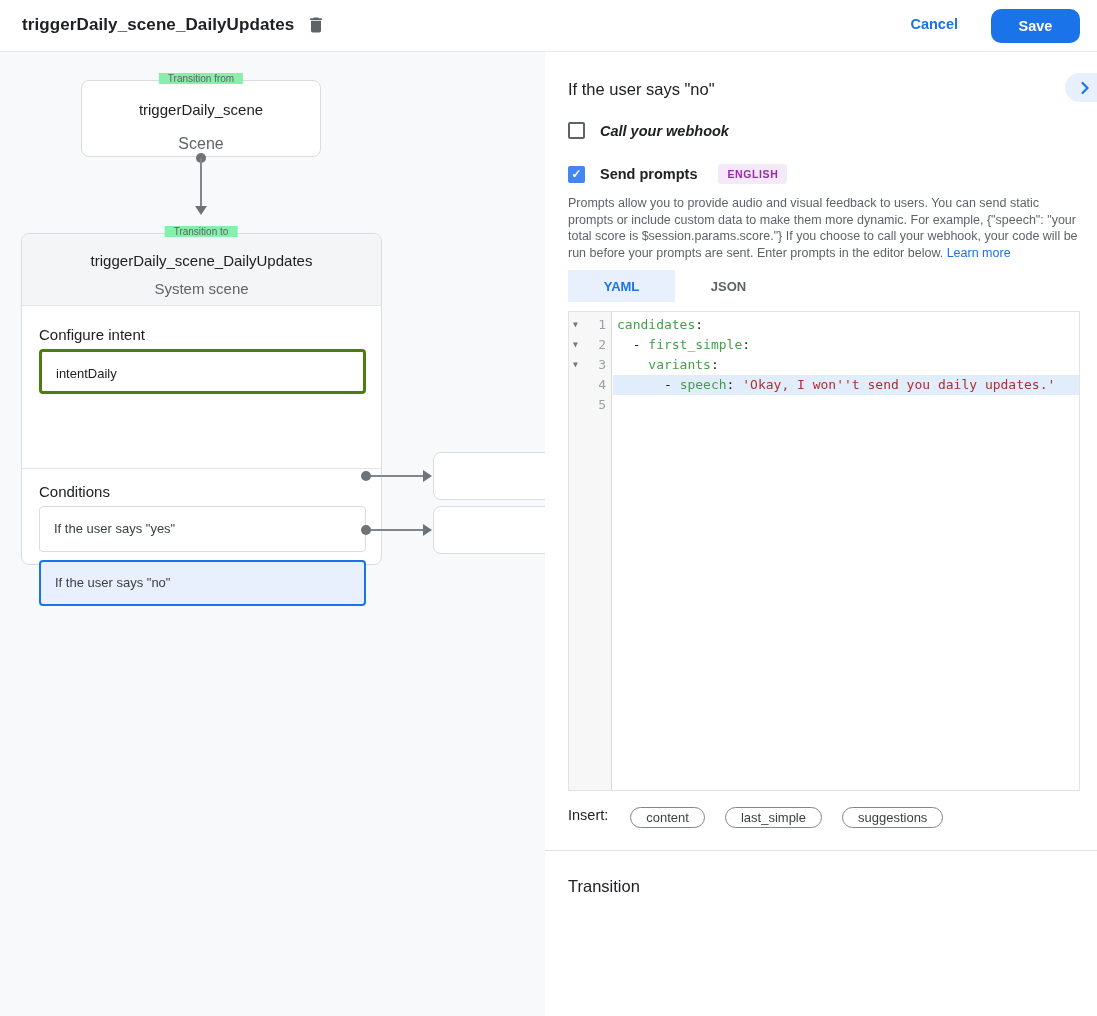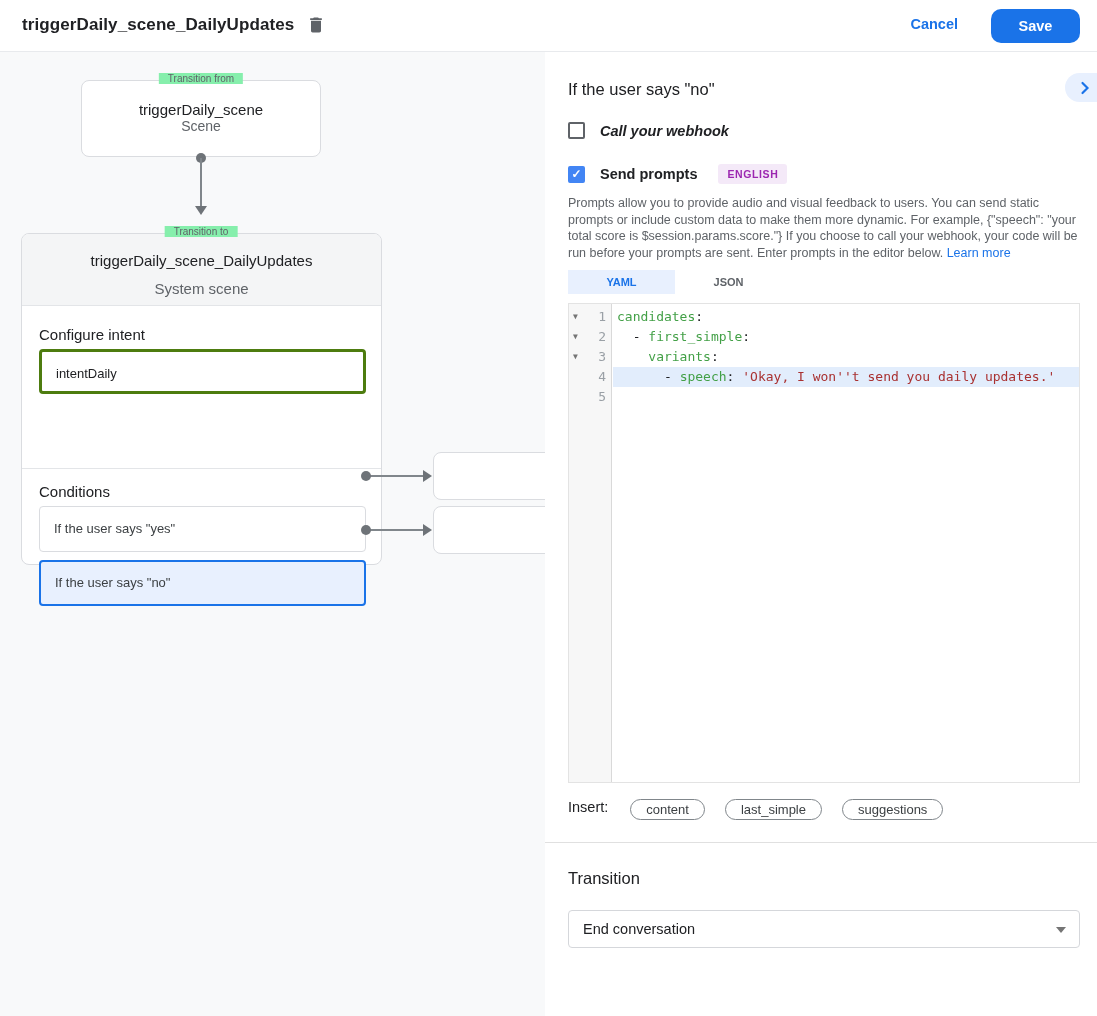--- a/index.html
+++ b/index.html
@@ -12,21 +12,21 @@
   .trash-btn svg { width:20px; height:20px; fill:#5f6368; }
   .cancel-btn { position:absolute; right:139px; top:16px; background:none; border:none; color:#1a73e8; font-size:14.5px; font-weight:700; font-family:inherit; cursor:pointer; }
   .save-btn { position:absolute; right:17px; top:9px; width:89px; height:34px; background:#1a73e8; border:none; border-radius:10px; color:#fff; font-size:14.5px; font-weight:700; font-family:inherit; cursor:pointer; }
 
   
   .canvas { position:absolute; left:0; top:52px; width:545px; height:964px; background:#f8f9fa; overflow:hidden; }
   .float-label { position:absolute; transform:translateX(-50%); background:#86efac; padding:0 9px; font-size:10px; color:#5f6368; white-space:nowrap; z-index:3; }
 
   .from-box { position:absolute; left:81px; top:28px; width:240px; height:77px; background:#fff; border:1px solid #dadce0; border-radius:8px; text-align:center; }
   .from-box .box-title { margin-top:20px; font-size:15px; color:#202124; }
-  .from-box .box-sub { margin-top:0; font-size:14px; color:#5f6368; }
+  .from-box .box-sub { margin-top:17px; font-size:16px; color:#5f6368; }
 
   .v-line { position:absolute; left:200px; top:106px; width:2px; height:52px; background:#80868b; }
   .v-dot { position:absolute; left:196px; top:101px; width:10px; height:10px; border-radius:50%; background:#6e7378; }
   .v-arrow { position:absolute; left:195px; top:154px; width:0; height:0; border-left:6px solid transparent; border-right:6px solid transparent; border-top:9px solid #6e7378; }
 
   .to-card { position:absolute; left:21px; top:181px; width:361px; height:332px; background:#fff; border:1px solid #dadce0; border-radius:8px; }
   .to-card-header { height:72px; background:#f4f5f6; border-bottom:1px solid #e3e5e8; border-radius:7px 7px 0 0; text-align:center; }
   .to-card-header .box-title { padding-top:18px; font-size:15px; color:#202124; }
   .to-card-header .box-sub { margin-top:11px; font-size:15px; color:#5f6368; }
   .section-label { position:absolute; left:17px; font-size:15px; color:#202124; }
@@ -53,21 +53,21 @@
   .checkbox { width:17px; height:17px; border-radius:2px; flex:none; cursor:pointer; }
   .checkbox.unchecked { border:2px solid #5f6368; background:#fff; }
   .checkbox.checked { background:#4285f4; border:2px solid #4285f4; color:#fff; font-size:12px; font-weight:700; text-align:center; line-height:13px; }
   .check-label { font-size:14.5px; font-weight:700; color:#202124; }
   .lang-badge { margin-left:6px; background:#f4e9f8; color:#9c27b0; font-size:10.5px; font-weight:700; letter-spacing:.6px; padding:4px 9px; border-radius:3px; }
 
   .desc { margin-top:11px; width:517px; font-size:12.5px; line-height:16.5px; color:#5f6368; }
   .link { color:#1a73e8; text-decoration:none; cursor:pointer; }
 
   .tabs { margin-top:9px; display:flex; }
-  .tab { width:107px; height:24px; border:none; background:transparent; font-family:inherit; font-size:11px; font-weight:700; color:#5f6368; cursor:pointer; }
+  .tab { width:107px; height:32px; border:none; background:transparent; font-family:inherit; font-size:13px; font-weight:700; color:#5f6368; cursor:pointer; }
   .tab.active { background:#e8f0fe; color:#1a73e8; }
 
   
   .editor { position:relative; margin-top:9px; width:512px; height:480px; border:1px solid #e3e3e3; background:#fff; font-family:"DejaVu Sans Mono","Liberation Mono",monospace; overflow:hidden; }
   .gutter-bg { position:absolute; left:0; top:0; bottom:0; width:43px; background:#f7f7f7; border-right:1px solid #d9d9d9; }
   .code-area { position:relative; padding-top:3px; }
   .code-line { display:flex; height:20px; line-height:20px; font-size:13px; }
   .gut { width:44px; flex:none; display:flex; justify-content:space-between; align-items:center; padding:0 7px 0 4px; }
   .fold { font-size:8px; color:#757575; }
   .lnum { font-size:13px; color:#9aa0a6; }
@@ -216,17 +216,13 @@
     <span class="insert-label">Insert:</span>
     <button class="chip">content</button>
     <button class="chip">last_simple</button>
     <button class="chip">suggestions</button>
   </div>
 
   <div class="panel-divider"></div>
 
   <div class="transition-title">Transition</div>
 
-  <div class="dropdown">
-    <span>End conversation</span>
-    <span class="caret"></span>
-  </div>
 </div>
 
 </body></html>

